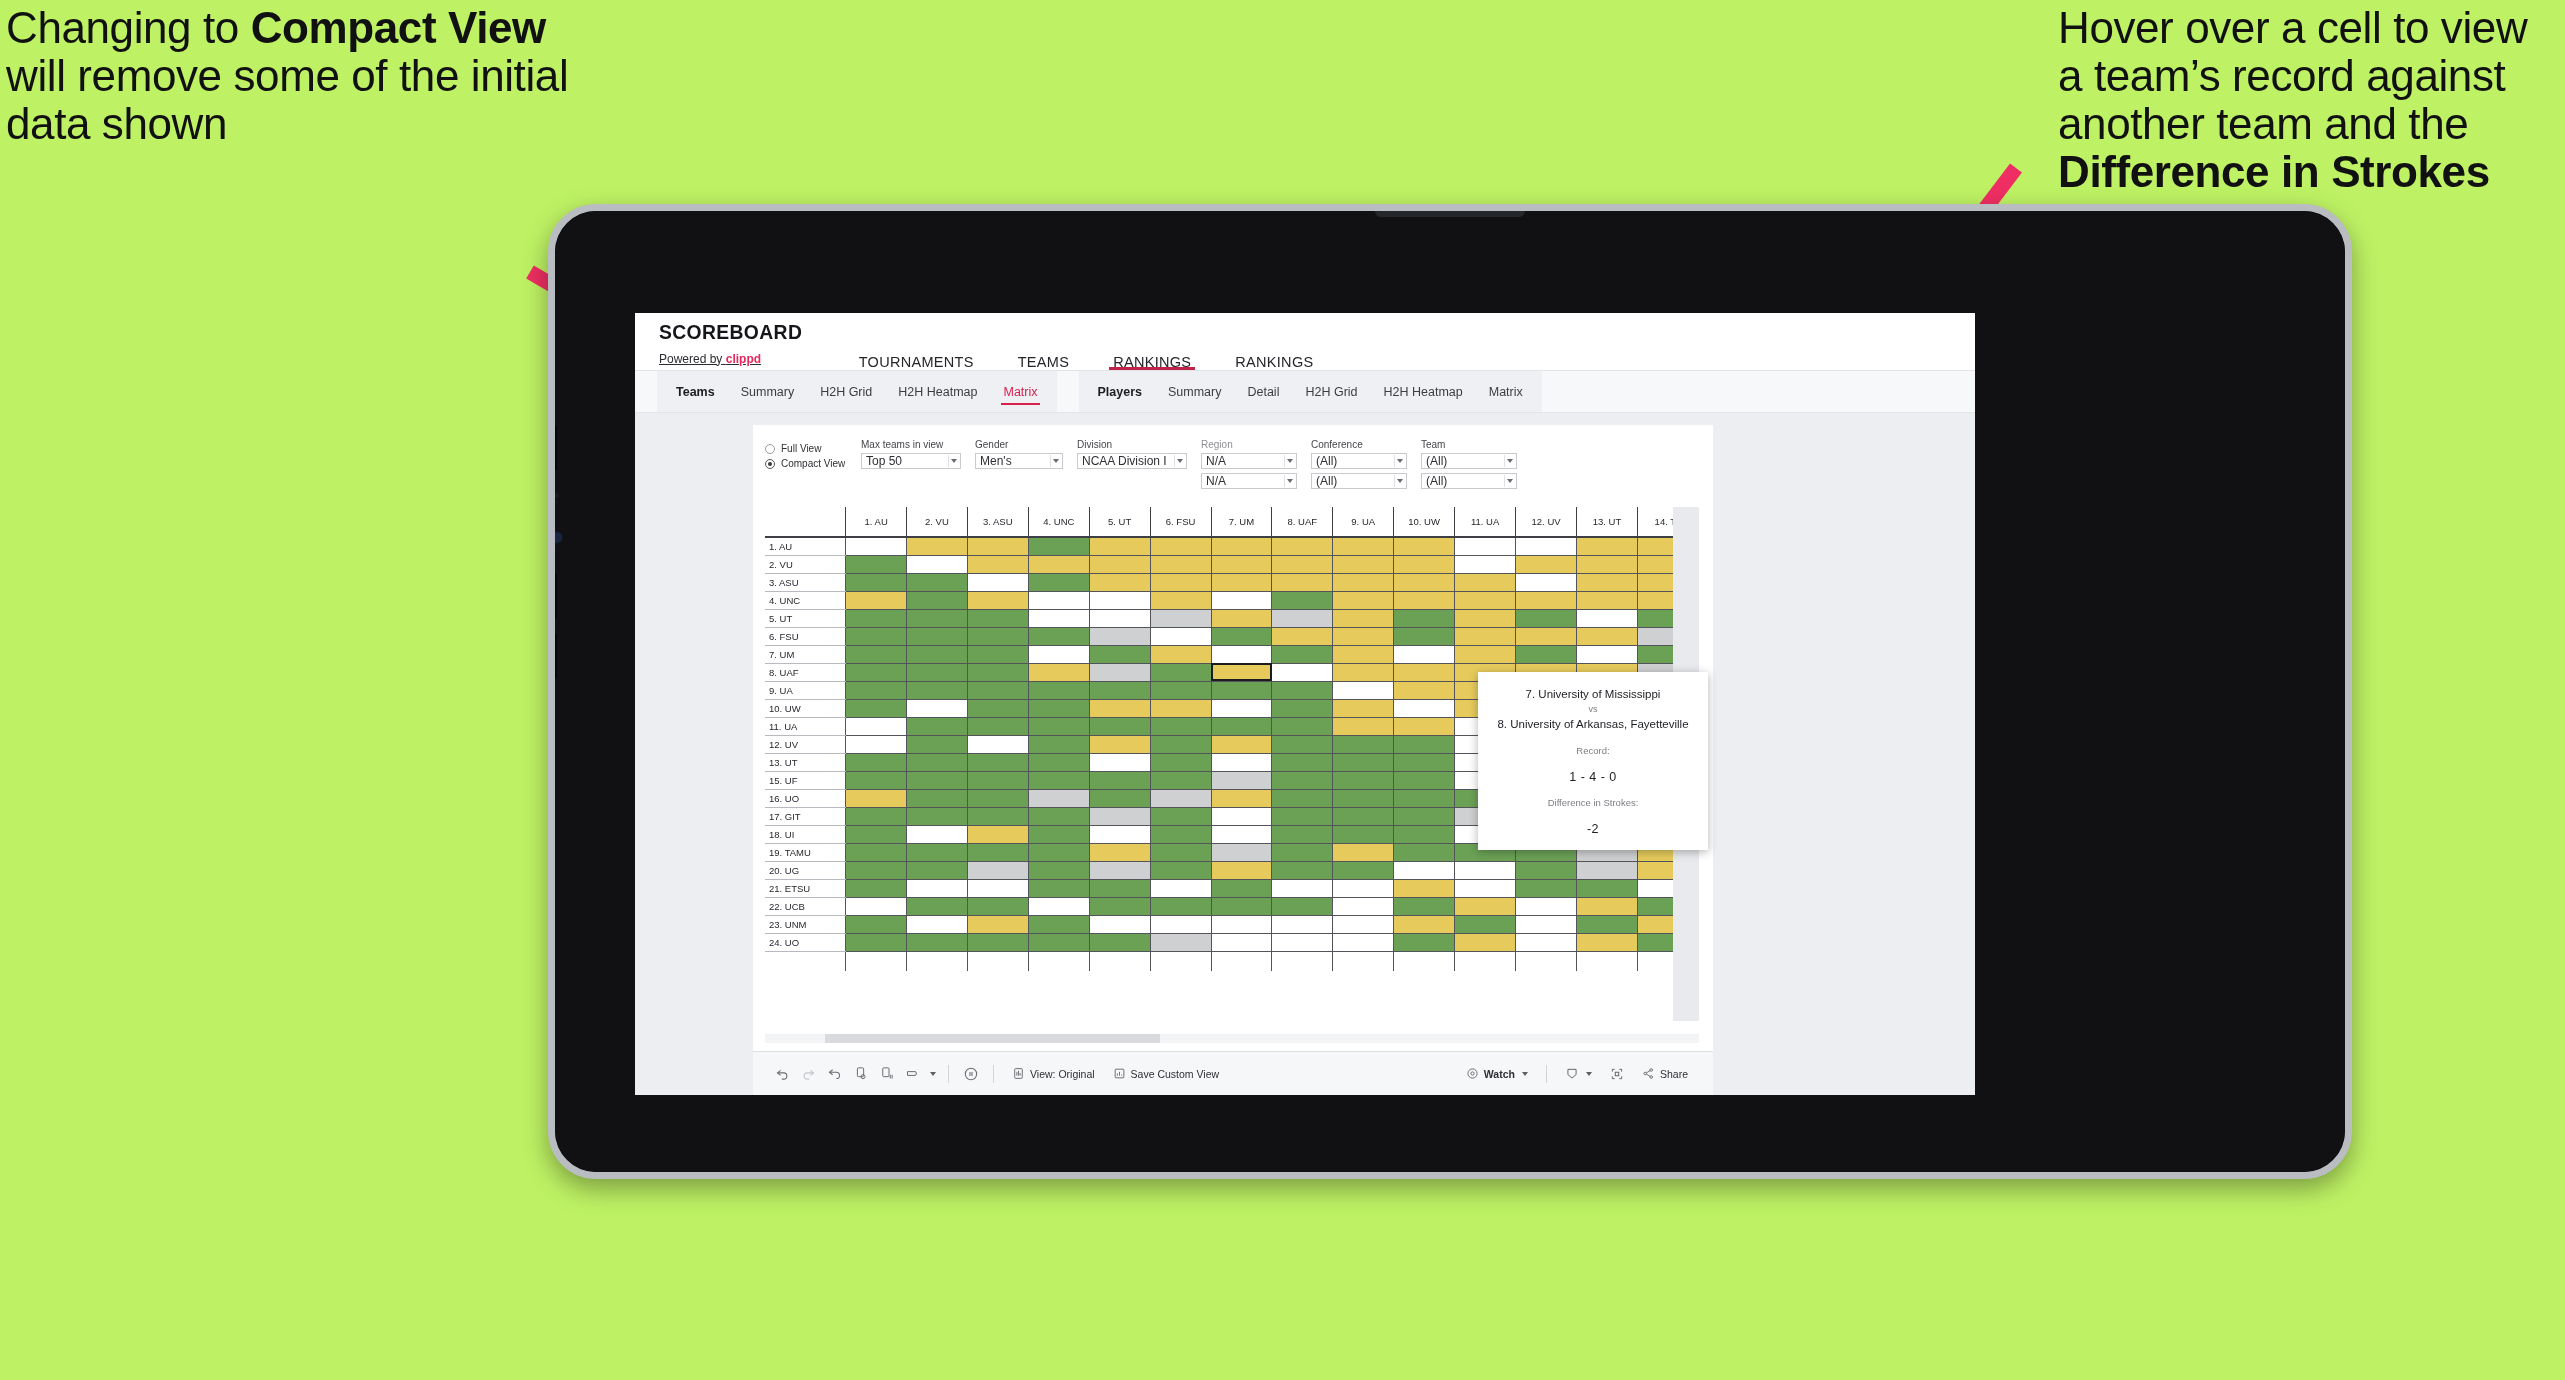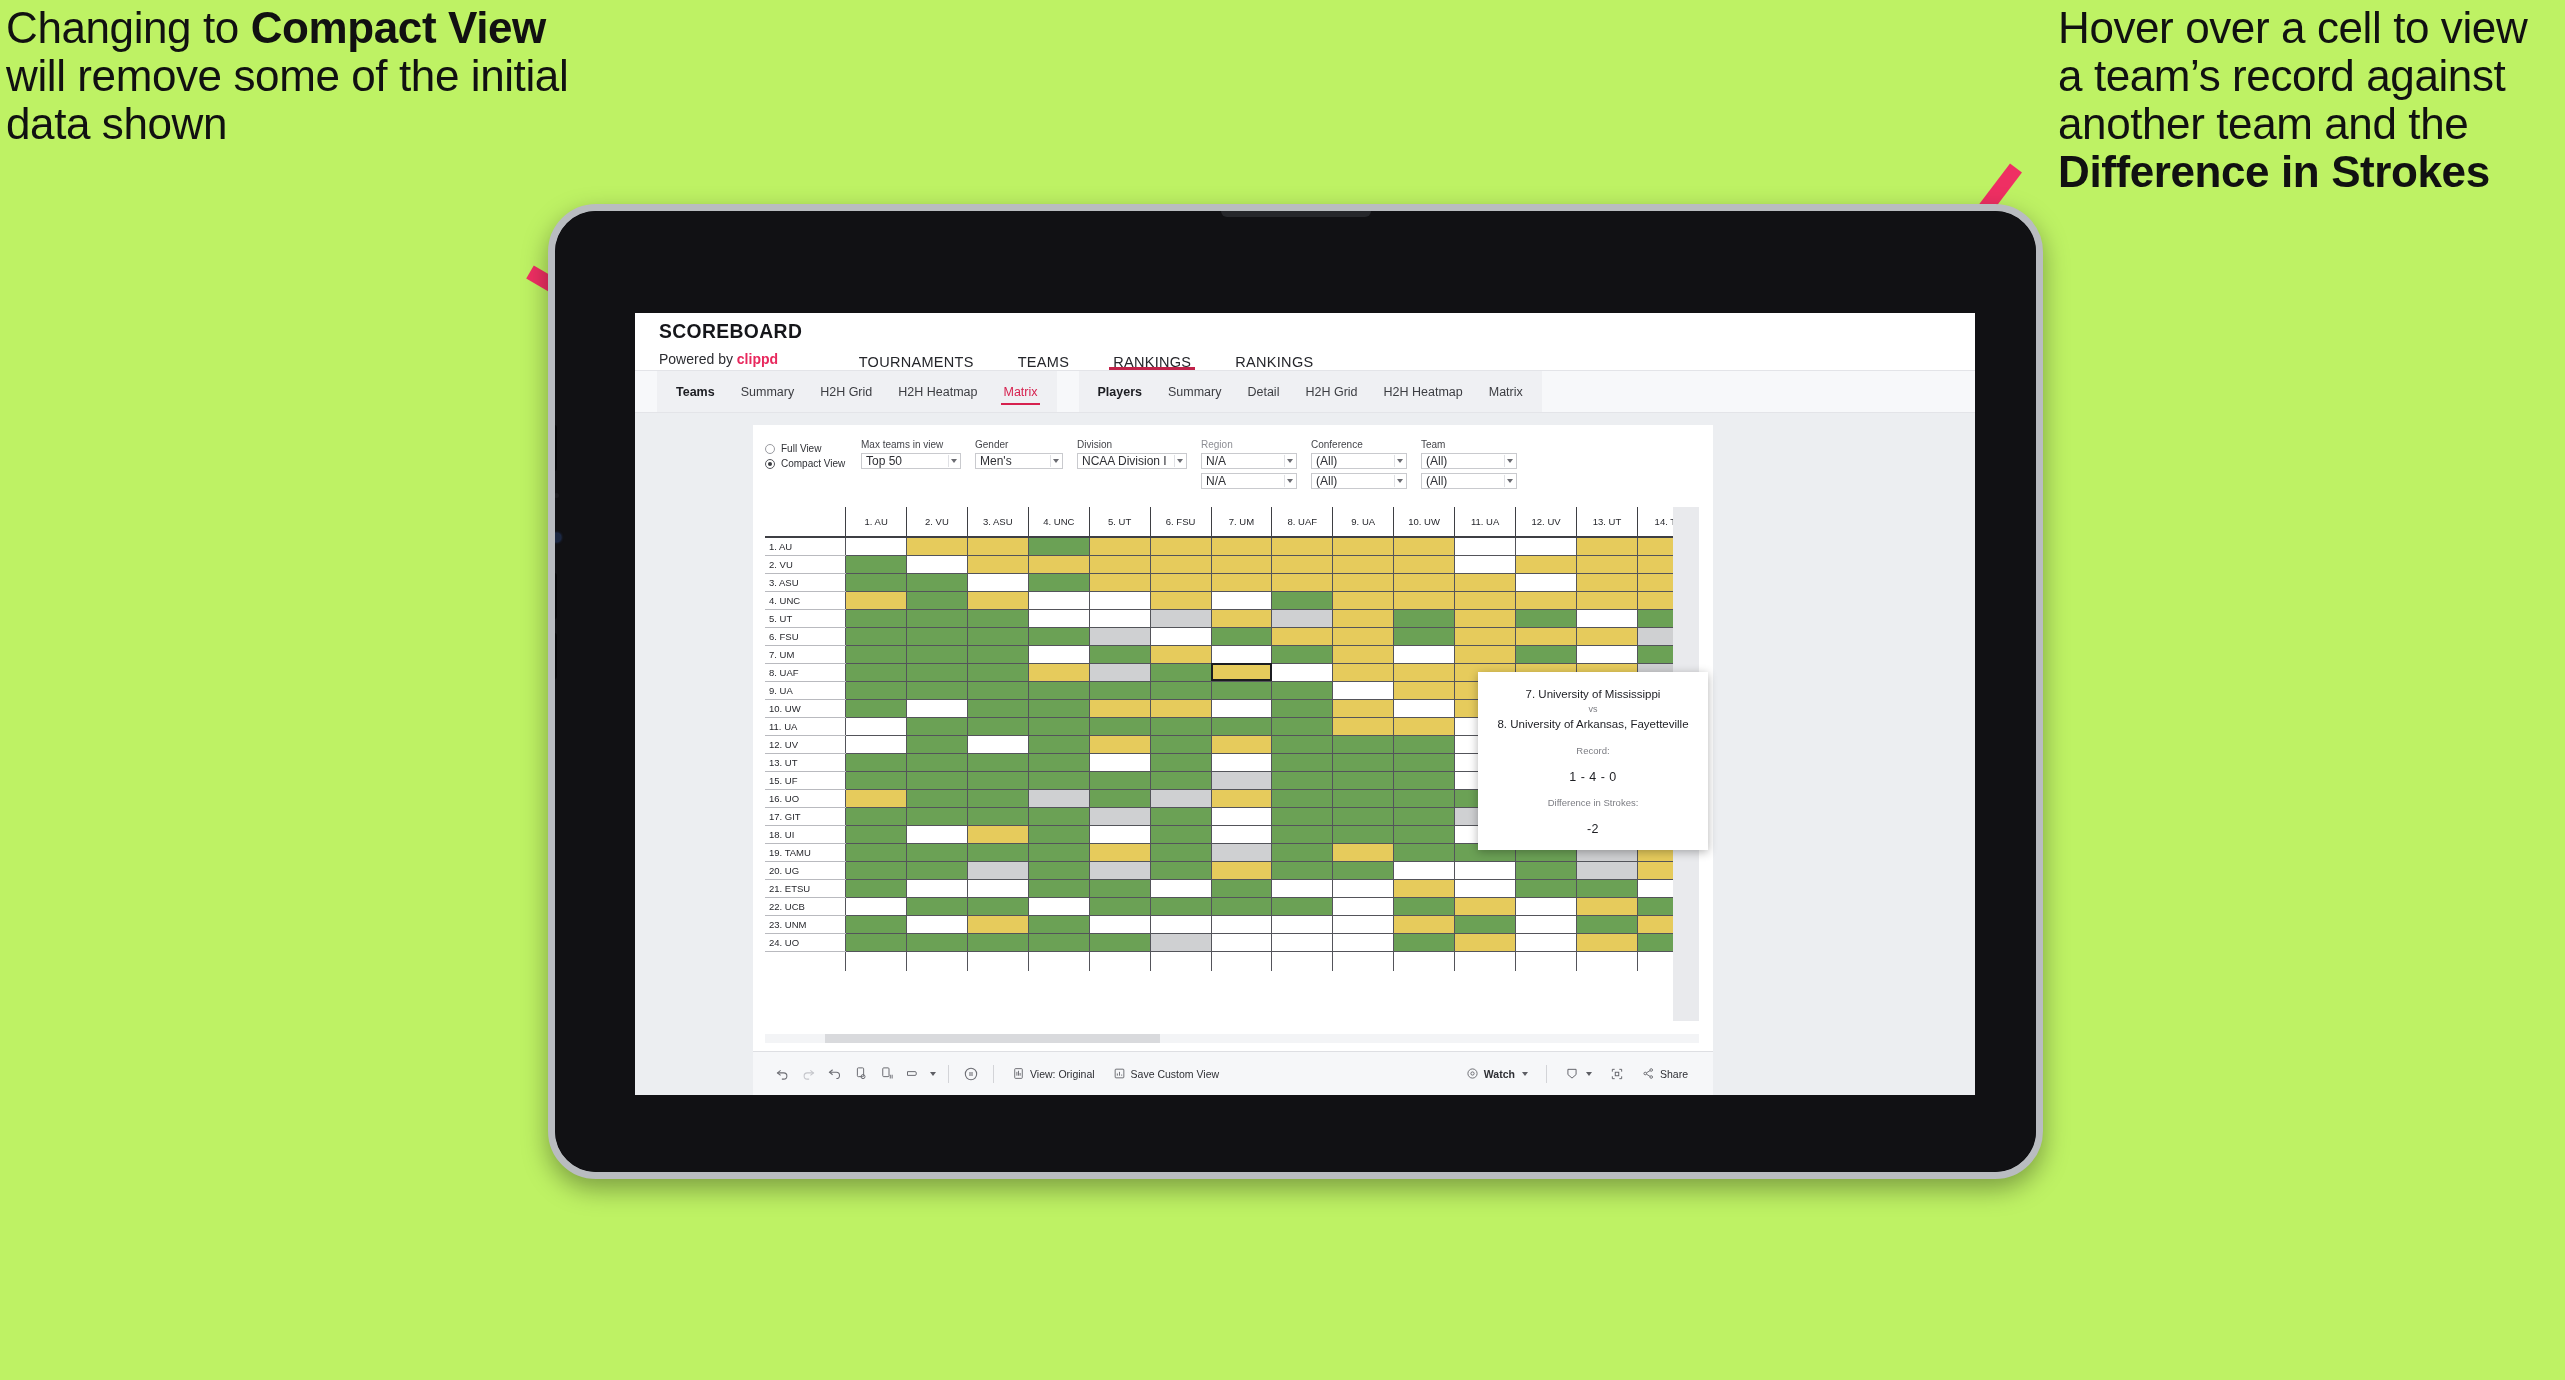--- a/index.html
+++ b/index.html
@@ -17,21 +17,21 @@
   #callout-left  { left: 6px;  top: 4px;  width: 580px; }
   #callout-right { left: 2058px; top: 4px; width: 500px; }
   .callout b { font-weight: 700; }
 
   
   .arrow-svg { position: absolute; left: 0; top: 0; width: 2565px; height: 1380px; pointer-events: none; }
 
   
   #tablet {
     position: absolute; left: 548px; top: 204px;
-    width: 1495px; height: 975px;
+    width: 1804px; height: 975px;
     background: #0b0b0d;
     border-radius: 48px;
     border: 7px solid #b9bcc0;
     box-shadow: 0 10px 26px rgba(0,0,0,.35);
   }
   #tablet-inner { position: absolute; left: 0; top: 0; right: 0; bottom: 0; border-radius: 42px; background:#111114; overflow: hidden; }
   .side-btn { position: absolute; left: -4px; background: #060608; border-radius: 3px; width: 6px; }
   .cam-dot { position: absolute; width: 9px; height: 9px; border-radius: 50%; background: #1b2740; box-shadow: 0 0 3px #2d4a88; }
   .mic-dot { position: absolute; width: 5px; height: 5px; border-radius: 50%; background: #1a1a1e; }
   .topnotch { position: absolute; top: -2px; left: 50%; transform: translateX(-50%); width: 150px; height: 8px; background:#26272b; border-radius: 0 0 6px 6px; }
@@ -40,21 +40,21 @@
   #screen {
     position: absolute; left: 80px; top: 102px;
     width: 1340px; height: 782px;
     background: #ffffff; overflow: hidden;
   }
 
   
   .appbar { height: 58px; background:#fff; display:flex; align-items:stretch; border-bottom:1px solid #e3e4e8; }
   .brand { padding: 8px 22px 6px 24px; display:flex; flex-direction:column; justify-content:center; }
   .brand-title { font-size: 21px; font-weight: 800; letter-spacing: 0.4px; color:#15161a; font-family:"Liberation Sans", sans-serif; transform: scaleX(0.92); transform-origin: left center; }
-  .brand-sub { font-size: 14px; color:#2b2c31; margin-top:8px; }
+  .brand-sub { font-size: 12px; color:#2b2c31; margin-top:8px;text-decoration:underline; }
   .brand-sub .clippd { color:#e8285d; font-weight:700; }
   .topnav { display:flex; align-items:flex-end; }
   .topnav-item { display:flex; align-items:center; padding: 0 22px; font-size: 14.5px; color:#25262b; letter-spacing:.3px; position:relative; cursor:pointer; }
   .topnav-item.active::after { content:""; position:absolute; left:18px; right:18px; bottom:0; height:3px; background:#c1224a; }
 
   
   .subbar { height: 42px; background:#f7f8fa; border-bottom:1px solid #e3e4e8; display:flex; align-items:center; padding-left: 22px; gap: 0; }
   .subgroup { display:flex; align-items:center; background:#eff0f3; height:100%; padding: 0 6px; }
   .subgroup.g2 { margin-left: 22px; }
   .subtab { font-size: 12.5px; color:#3c3d42; padding: 0 13px; height:100%; display:flex; align-items:center; position:relative; cursor:pointer; }

